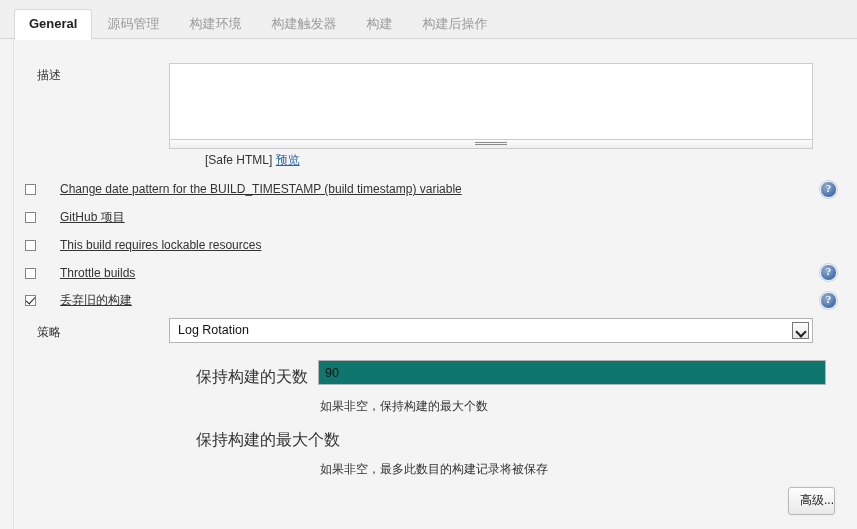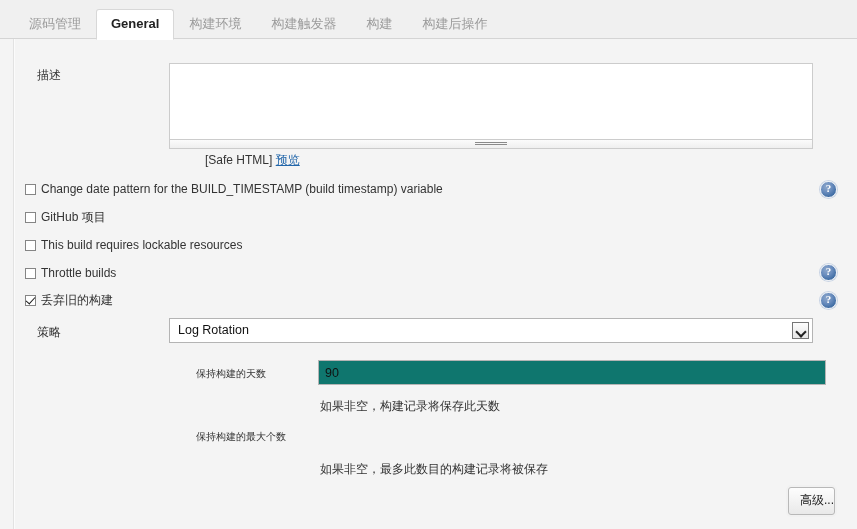--- a/index.html
+++ b/index.html
@@ -116,21 +116,21 @@
   }
   .cbox.checked::after {
     content: "";
     position: absolute;
     left: 2px; top: -1px;
     width: 4px; height: 8px;
     border: solid #1b1b1b;
     border-width: 0 1.6px 1.6px 0;
     transform: rotate(42deg);
   }
-  .cbrow .cbtext { margin-left: 5px; font-size: 12px; color: #333; white-space: nowrap; }
+  .cbrow .cbtext { margin-left: 24px; font-size: 12px; color: #333; white-space: nowrap; text-decoration: underline; }
 
   
   .helpicon {
     position: absolute;
     width: 15px; height: 15px;
     border-radius: 50%;
     background: radial-gradient(circle at 38% 32%, #8fa9cc 0%, #6a8dbe 40%, #3e6ca3 75%, #2d5585 100%);
     border: 1px solid #e9eef5;
     box-shadow: 0 0 0 1px #c9d4e4;
     cursor: pointer;
@@ -173,21 +173,21 @@
     content: "";
     position: absolute;
     left: 4px; top: 5px;
     width: 6px; height: 6px;
     border: solid #222;
     border-width: 0 2px 2px 0;
     transform: rotate(45deg);
   }
 
   
-  .sublabel { position: absolute; font-size: 10px; color: #333; }
+  .sublabel { position: absolute; font-size: 16px; color: #333; }
   .numinput {
     position: absolute;
     height: 25px;
     box-sizing: border-box;
     border: 1px solid #b4b4b4;
     background: #0f766e;
     font-family: "Liberation Sans", "DejaVu Sans", sans-serif;
     font-size: 12.5px;
     color: #111;
     padding: 2px 6px;
@@ -210,22 +210,22 @@
     font-family: "Liberation Sans", "DejaVu Sans", sans-serif;
   }
 </style>
 </head>
 <body>
 
 <div id="root">
 
   <div class="tabbar">
     <div class="tabs">
+      <div class="tab active">General</div>
       <div class="tab">源码管理</div>
-      <div class="tab active">General</div>
       <div class="tab">构建环境</div>
       <div class="tab">构建触发器</div>
       <div class="tab">构建</div>
       <div class="tab">构建后操作</div>
     </div>
   </div>
 
   <div class="formarea">
     <div class="leftrule"></div>
     <div class="leftrule2"></div>
@@ -270,20 +270,20 @@
   <div class="helpicon" style="left:820px; top:292px;"></div>
 
   <div class="row lbl" id="strategy-label">策略</div>
   <div class="selwrap">
     <span class="seltext">Log Rotation</span>
     <span class="selbtn"></span>
   </div>
 
   <div class="sublabel" style="left:196px; top:367px;">保持构建的天数</div>
   <input class="numinput" style="left: 318px; top: 360px; width: 508px;" value="90">
-  <div class="hint" style="left:320px; top:398px;">如果非空，构建记录将保存此天数</div>
+  <div class="hint" style="left:320px; top:398px;">如果非空，保持构建的最大个数</div>
 
   <div class="sublabel" style="left:196px; top:430px;">保持构建的最大个数</div>
   <div class="hint" style="left:320px; top:461px;">如果非空，最多此数目的构建记录将被保存</div>
 
   <div class="advbtn">高级...</div>
 
 </div>
 
 </body></html>

